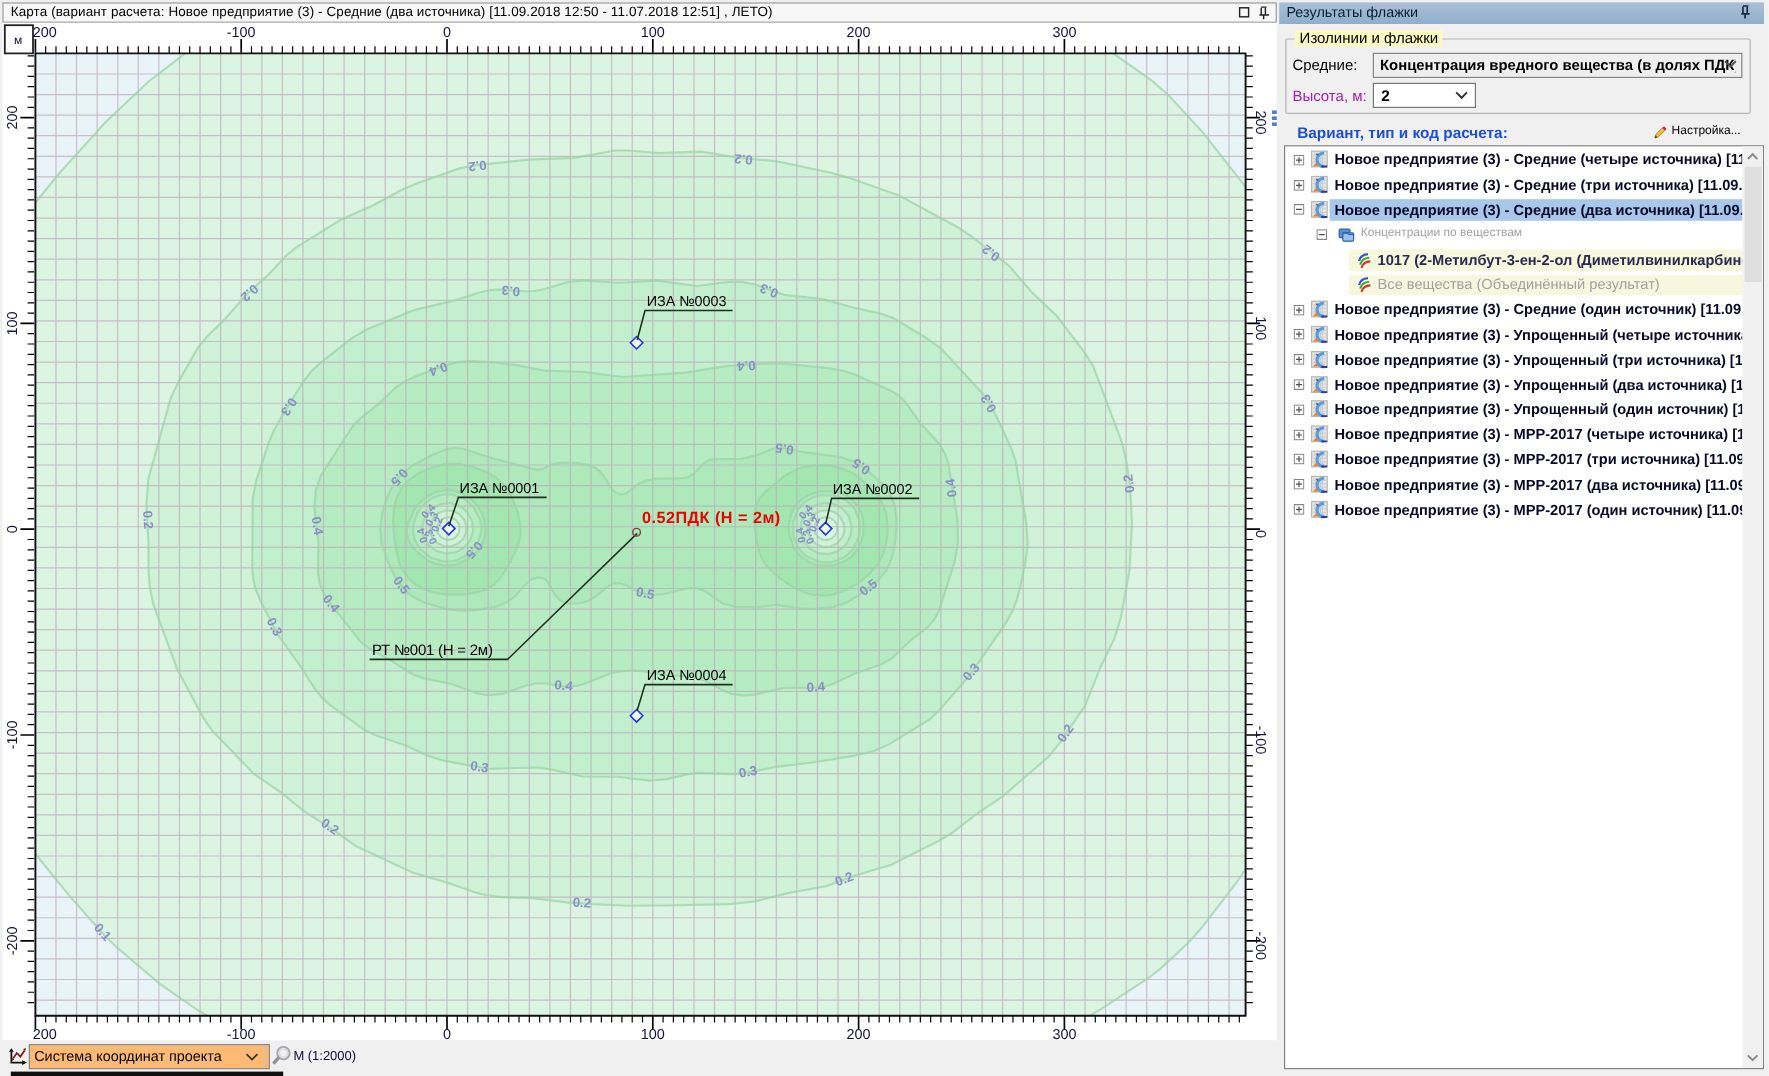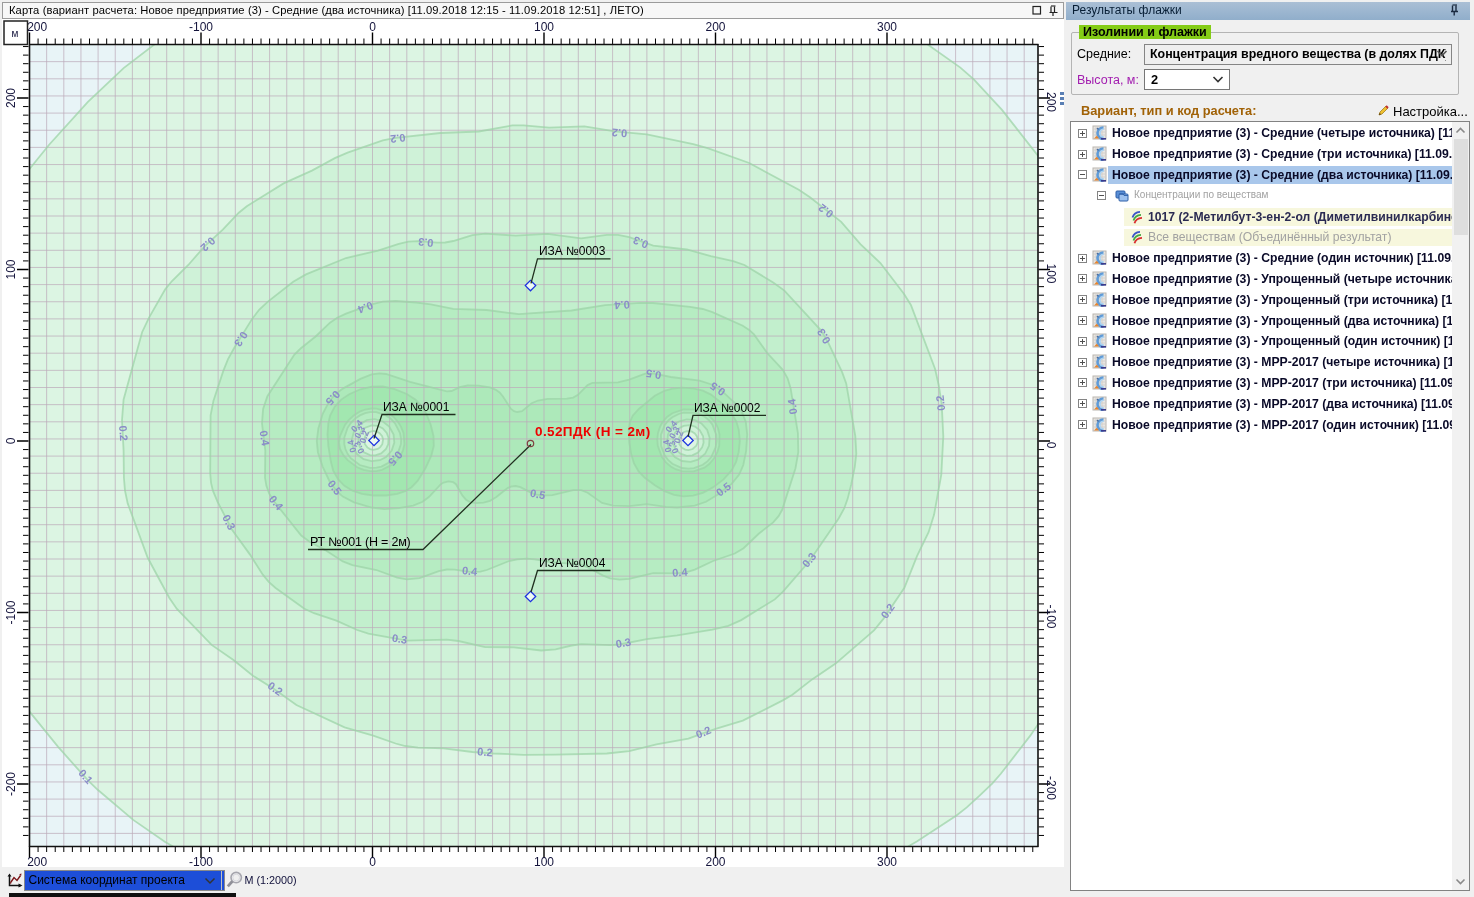--- a/index.html
+++ b/index.html
@@ -3,21 +3,21 @@
 <style>
   * { margin:0; padding:0; box-sizing:border-box; }
   body { width:1474px; height:897px; background:#f0f0f0;
          font-family:"Liberation Sans", sans-serif; position:relative; overflow:hidden; }
   .abs { position:absolute; }
 </style></head>
 <body>
 
 <div class="abs" style="left:1px;top:1px;width:1064px;height:895px;background:#f0f0f0"></div>
 <div class="abs" style="left:2px;top:2px;width:1062px;height:16.5px;background:#f7f7f7;border:1px solid #9b9b9b;
-     font-size:11.2px;color:#000;line-height:15.5px;padding-left:6px;letter-spacing:0.1px;white-space:nowrap;overflow:hidden">Карта (вариант расчета: Новое предприятие (3) - Средние (два источника) [11.09.2018 12:15 - 11.09.2018 12:51] , ЛЕТО)</div>
+     font-size:11.2px;color:#000;line-height:15.5px;padding-left:6px;letter-spacing:0.1px;white-space:nowrap;overflow:hidden">Карта (вариант расчета: Новое предприятие (3) - Средние (два источника) [11.09.2018 12:50 - 11.07.2018 12:51] , ЛЕТО)</div>
 <svg class="abs" style="left:1032px;top:5px" width="28" height="12" viewBox="0 0 28 12">
   <rect x="1" y="1.5" width="7.5" height="7.5" fill="none" stroke="#222" stroke-width="1.2"></rect>
   <g stroke="#222" stroke-width="1.2">
       <path d="M19 1.5v6M22.5 1.5v6M17.5 7.5h8M21 7.5v3.5"></path>
       <path d="M19 1h4.5" stroke-width="1.1"></path>
     </g>
 </svg>
 
 <div class="abs" style="left:2px;top:19px;width:1062px;height:848px;background:#fff"></div>
 <svg class="abs" style="left:0;top:0" width="1066" height="897" viewBox="0 0 1066 897">
@@ -140,21 +140,21 @@
   <text x="535" y="436" font-size="13.5" font-weight="bold" letter-spacing="0.4" fill="#ee0000">0.52ПДК (Н = 2м)</text>
 </svg>
 
 <div class="abs" style="left:2px;top:867px;width:1062px;height:26px;background:#f0f0f0"></div>
 <svg class="abs" style="left:7px;top:873px" width="16" height="15" viewBox="0 0 16 15">
   <path d="M2.5 2.5v10h11" stroke="#111" stroke-width="1.5" fill="none"></path>
   <path d="M0.5 3.5l2-3 2 3zM11.5 10.5l4 2-4 2z" fill="#111"></path>
   <path d="M4 9l3-4.5 3 3 3.5-5" stroke="#7b1518" stroke-width="1.4" fill="none"></path>
   <path d="M12.2 1.2l2.3-0.8-0.4 2.7zM4.8 10l-2 0.9 0.6-2.6z" fill="#7b1518"></path>
 </svg>
-<div class="abs" style="left:24px;top:870px;width:201px;height:20.5px;background:#1d4ed8;border:1px solid #8a8a8a;
+<div class="abs" style="left:24px;top:870px;width:201px;height:20.5px;background:#fdba74;border:1px solid #8a8a8a;
      font-size:12px;color:#000;line-height:18.5px;padding-left:3.5px">Система координат проекта</div>
 <svg class="abs" style="left:204px;top:877px" width="12" height="8" viewBox="0 0 12 8">
     <path d="M1.5 1.5L6 6l4.5-4.5" stroke="#333" stroke-width="1.5" fill="none"></path>
   </svg>
 <div class="abs" style="left:221px;top:871px;width:1px;height:19px;background:#c0c0c0"></div>
 <svg class="abs" style="left:225px;top:870px" width="19" height="20" viewBox="0 0 19 20">
   <circle cx="11.2" cy="7.6" r="5.2" fill="none" stroke="#a6a6ae" stroke-width="1.6"></circle>
   <circle cx="11.2" cy="7.6" r="3.4" fill="none" stroke="#d8d8de" stroke-width="1"></circle>
   <path d="M7.4 11.2L2.8 16.4" stroke="#909098" stroke-width="2.8"></path>
 </svg>
@@ -164,40 +164,40 @@
 <div class="abs" style="left:1066px;top:0;width:404px;height:897px;background:#f0f0f0"></div>
 <div class="abs" style="left:1066px;top:2px;width:404px;height:17.5px;
      background:linear-gradient(#aabfd5,#90aecb);font-size:12px;color:#071e35;line-height:17px;padding-left:6px">Результаты флажки</div>
 <svg class="abs" style="left:1450px;top:4px" width="10" height="13" viewBox="0 0 10 13">
   <g stroke="#1a2a40" stroke-width="1.4">
       <path d="M2.5 1.5v6M6 1.5v6M1 7.5h7M4.2 7.5v4"></path>
       <path d="M2.5 1h4.5" stroke-width="1.2"></path>
     </g>
 </svg>
 <div class="abs" style="left:1071px;top:32px;width:388px;height:63px;border:1px solid #b4b4b4;border-radius:2px"></div>
-<div class="abs" style="left:1079px;top:25px;background:#84cc16;padding:0 4px;font-size:12.5px;font-weight:bold;color:#000">Изолинии и флажки</div>
+<div class="abs" style="left:1079px;top:25px;background:#fef9c3;padding:0 4px;font-size:12.5px;font-weight:normal;color:#000">Изолинии и флажки</div>
 <div class="abs" style="left:1077px;top:47px;font-size:12.5px;color:#000">Средние:</div>
 <div class="abs" style="left:1144px;top:43.5px;width:308px;height:21px;background:#efefef;border:1px solid #858585"></div>
 <div class="abs" style="left:1150px;top:44.5px;width:296px;height:19px;font-size:12.4px;font-weight:bold;color:#000;line-height:19px;overflow:hidden;white-space:nowrap">Концентрация вредного вещества (в долях ПДК)</div>
 <svg class="abs" style="left:1436px;top:50px" width="12" height="8" viewBox="0 0 12 8">
     <path d="M1.5 1L6 5.5 10.5 1" stroke="#555" stroke-width="1.6" fill="none"></path>
   </svg>
 <div class="abs" style="left:1077px;top:73px;font-size:12.5px;color:#a21caf">Высота, м:</div>
 <div class="abs" style="left:1144px;top:69px;width:86px;height:21px;background:#fff;border:1px solid #767676;
      font-size:12.8px;font-weight:bold;color:#000;line-height:19px;padding-left:6px">2</div>
 <svg class="abs" style="left:1212px;top:75.5px" width="12" height="8" viewBox="0 0 12 8">
     <path d="M1.5 1L6 5.5 10.5 1" stroke="#333" stroke-width="1.6" fill="none"></path>
   </svg>
-<div class="abs" style="left:1081px;top:103px;font-size:12.8px;font-weight:bold;color:#a16207">Вариант, тип и код расчета:</div>
+<div class="abs" style="left:1081px;top:103px;font-size:12.8px;font-weight:bold;color:#1d4ed8">Вариант, тип и код расчета:</div>
 <svg class="abs" style="left:1377px;top:104px" width="13" height="13" viewBox="0 0 13 13">
   <path d="M2 11l1-3 6-6 2 2-6 6z" fill="#f0c030" stroke="#a08020" stroke-width="0.8"></path>
   <path d="M9 2l2 2" stroke="#c03030" stroke-width="2"></path>
   <path d="M2 11l0.7-2.1 1.4 1.4z" fill="#503010"></path>
 </svg>
-<div class="abs" style="left:1393px;top:104px;font-size:13px;color:#000">Настройка...</div>
+<div class="abs" style="left:1393px;top:104px;font-size:10px;color:#000">Настройка...</div>
 
 <div class="abs" style="left:1070px;top:121px;width:400px;height:770px;background:#fff;border:1px solid #828282"></div>
 <svg style="position:absolute;left:1078px;top:128.8px" width="9" height="9" viewBox="0 0 9 9">
     <rect x="0.5" y="0.5" width="8" height="8" fill="#fff" stroke="#848484"></rect>
     <path d="M2 4.5h5M4.5 2v5" stroke="#505050"></path>
   </svg>
 <div style="position:absolute;left:1092px;top:125.3px;width:16px;height:16px"><svg width="16" height="16" viewBox="0 0 16 16">
       <rect x="1" y="1" width="13" height="13" fill="#e8e6e3" stroke="#b9b5b0" stroke-width="1"></rect>
       <path d="M2 4h11M2 7h11M2 10h11M4 2v11M7 2v11M10 2v11" stroke="#cfccc6" stroke-width="0.8"></path>
       <path d="M11.5 2.5c-3.4 0-6 2.4-6 5.6 0 3.4 2.6 5.6 6 5.6" fill="none" stroke="#5f9bd8" stroke-width="2.6"></path>
@@ -252,21 +252,21 @@
       <path d="M3.5 11.5C4.5 8 7.2 6 11 5.8" fill="none" stroke="#44aa44" stroke-width="1.8"></path>
       <path d="M4.5 14.2C5.5 10.8 8.2 9 12 8.8" fill="none" stroke="#d83030" stroke-width="1.8"></path>
     </svg></div>
 <div style="position:absolute;left:1148px;top:209.5px;width:304px;height:17px;overflow:hidden;white-space:nowrap;font-size:12.2px;font-weight:bold;color:#2a2a52">1017 (2-Метилбут-3-ен-2-ол (Диметилвинилкарбинол)) [растворитель</div>
 <div style="position:absolute;left:1124px;top:228.8px;width:328px;height:17.5px;background:#f7f7dd"></div>
 <div style="position:absolute;left:1129.5px;top:229.3px;width:16px;height:16px"><svg width="16" height="16" viewBox="0 0 16 16">
       <path d="M2.5 8.5C3.5 5 6 3 10 2.8" fill="none" stroke="#3c56c8" stroke-width="1.8"></path>
       <path d="M3.5 11.5C4.5 8 7.2 6 11 5.8" fill="none" stroke="#44aa44" stroke-width="1.8"></path>
       <path d="M4.5 14.2C5.5 10.8 8.2 9 12 8.8" fill="none" stroke="#d83030" stroke-width="1.8"></path>
     </svg></div>
-<div style="position:absolute;left:1148px;top:230.3px;width:304px;height:17px;overflow:hidden;white-space:nowrap;font-size:12.2px;font-weight:normal;color:#a2a2a2">Все веществам (Объединённый результат)</div>
+<div style="position:absolute;left:1148px;top:230.3px;width:304px;height:17px;overflow:hidden;white-space:nowrap;font-size:12.2px;font-weight:normal;color:#a2a2a2">Все вещества (Объединённый результат)</div>
 <svg style="position:absolute;left:1078px;top:253.6px" width="9" height="9" viewBox="0 0 9 9">
     <rect x="0.5" y="0.5" width="8" height="8" fill="#fff" stroke="#848484"></rect>
     <path d="M2 4.5h5M4.5 2v5" stroke="#505050"></path>
   </svg>
 <div style="position:absolute;left:1092px;top:250.1px;width:16px;height:16px"><svg width="16" height="16" viewBox="0 0 16 16">
       <rect x="1" y="1" width="13" height="13" fill="#e8e6e3" stroke="#b9b5b0" stroke-width="1"></rect>
       <path d="M2 4h11M2 7h11M2 10h11M4 2v11M7 2v11M10 2v11" stroke="#cfccc6" stroke-width="0.8"></path>
       <path d="M11.5 2.5c-3.4 0-6 2.4-6 5.6 0 3.4 2.6 5.6 6 5.6" fill="none" stroke="#5f9bd8" stroke-width="2.6"></path>
       <path d="M12 4.2c-2.2.1-3.9 1.7-3.9 3.9 0 2.3 1.7 3.9 3.9 3.9" fill="none" stroke="#a8d2f4" stroke-width="1.2"></path>
       <path d="M2 13.5h5l-2.2-2.8z" fill="#e8842c"></path>

